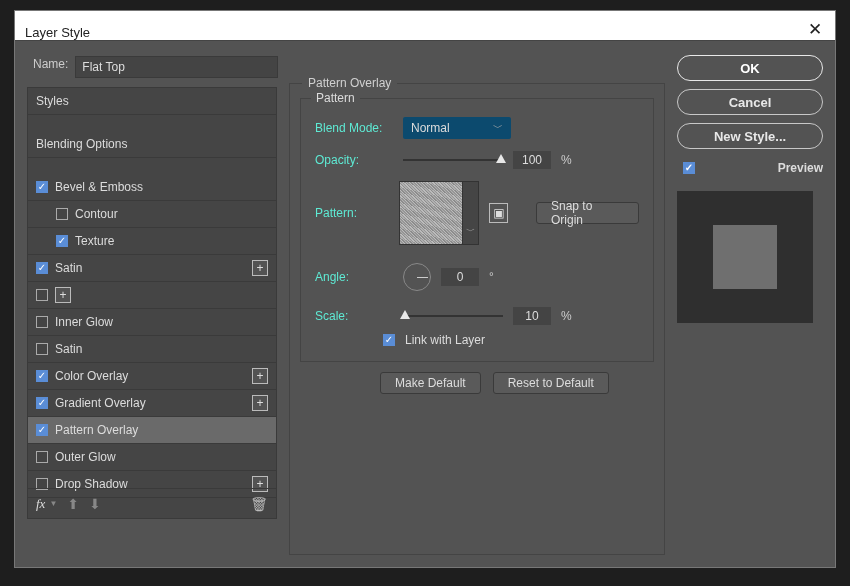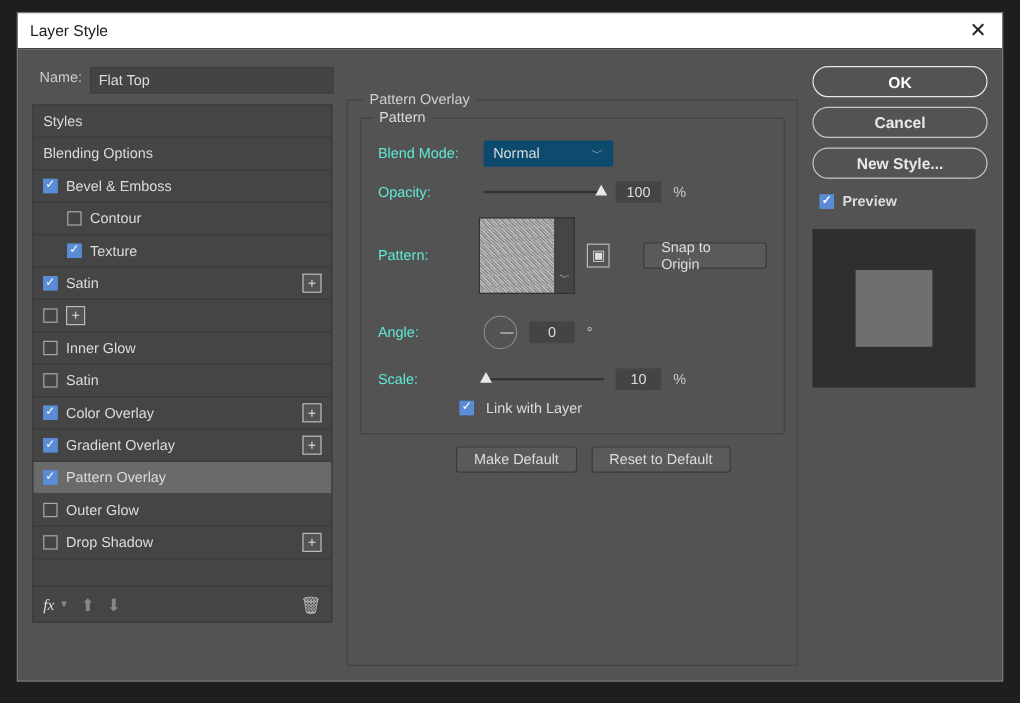--- a/index.html
+++ b/index.html
@@ -5,21 +5,21 @@
   * { box-sizing: border-box; margin: 0; padding: 0; font-family: "Segoe UI", Tahoma, sans-serif; font-size: 12px; color: #dcdcdc; }
   body { background: #1e1e1e; width: 850px; height: 586px; padding: 10px 14px 18px 14px; }
   .dialog {
     width: 822px; height: 558px;
     background: #535353;
     border: 1px solid #777;
     display: flex; flex-direction: column;
   }
   .titlebar {
     background: #fff; height: 30px;
-    display:flex; align-items:center; justify-content:space-between;
+    display:flex; align-items:flex-end; justify-content:space-between;
     padding: 0 10px;
     border-bottom:1px solid #444;
   }
   .titlebar .title { color:#222; font-size:13px; }
   .titlebar .close { color:#222; font-size:17px; cursor:pointer; width:20px; text-align:center; }
   .body {
     flex:1; display:flex; padding: 8px 12px 12px 12px;
     gap:12px;
   }
   .left-col { width: 250px; display:flex; flex-direction:column; }
@@ -29,20 +29,21 @@
     background:#444; border:none; color:#ddd;
     height:20px; width:218px; padding:0 6px;
     outline:1px solid #3a3a3a;
   }
   .styles-panel {
     background:#454545;
     border:1px solid #3a3a3a;
     height: 432px;
     display:flex; flex-direction:column;
     position:relative;
+    gap:16px;
   }
   .style-row {
     height:27px;
     border-bottom:1px solid #3a3a3a;
     display:flex; align-items:center;
     padding: 0 8px;
     gap:7px;
     position:relative;
   }
   .style-row.sub { padding-left: 28px; }
@@ -167,21 +168,21 @@
     gap:8px;
     font-weight:bold;
   }
   .big-btn {
     height:26px; border:1.5px solid #c8c8c8; border-radius:14px;
     background:#535353; color:#e8e8e8;
     display:flex; align-items:center; justify-content:center;
     font-size:13px;
   }
   .big-btn.primary { border-color:#e8e8e8; color:#fff; }
-  .preview-row { display:flex; align-items:center; gap:7px; margin:4px 0 4px 6px; justify-content:flex-start; }
+  .preview-row { display:flex; align-items:center; gap:7px; margin:4px 0 4px 6px; justify-content:space-between; }
   .preview-box {
     width:136px; height:132px; background:#2f2f2f;
     display:flex; align-items:center; justify-content:center;
     margin-top:4px;
   }
   .preview-box .inner { width:64px; height:64px; background:#6f6f6f; }
 </style>
 </head>
 <body>
 

